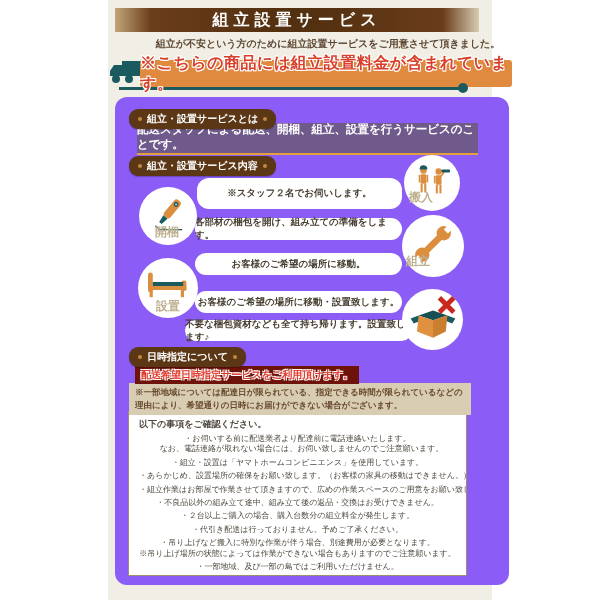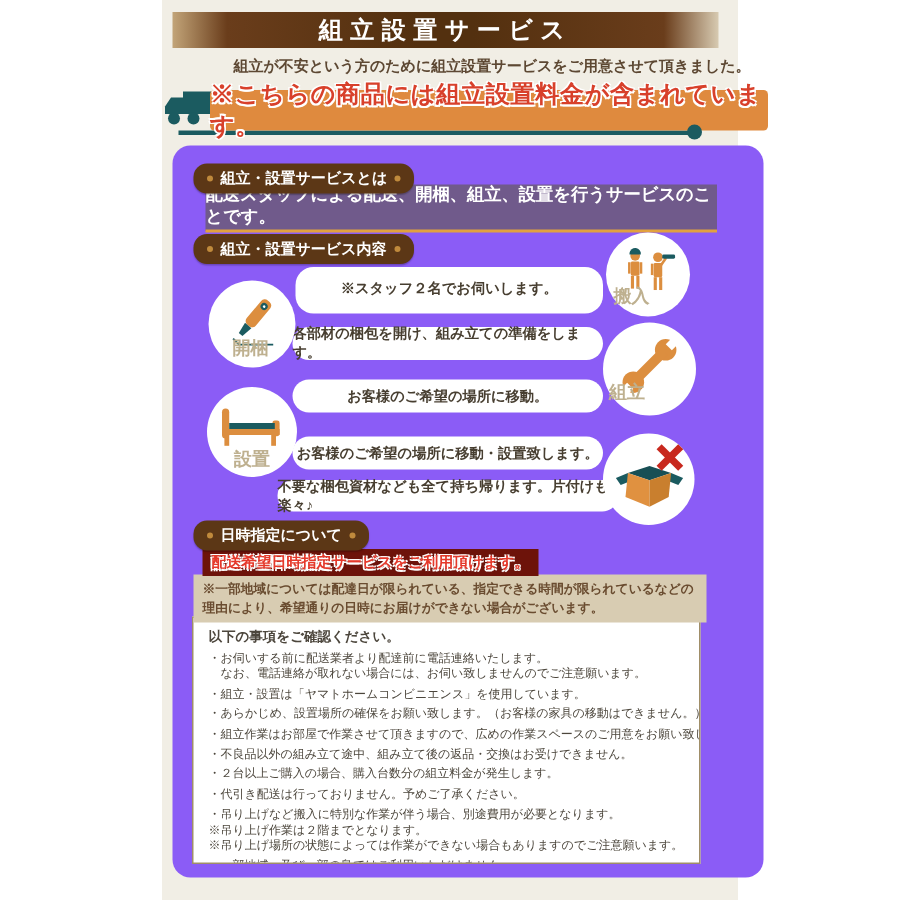--- a/index.html
+++ b/index.html
@@ -63,21 +63,21 @@
   #dt-highlight{position:absolute;left:20px;top:269px;background:#6d130a;padding:2px 6px;
     font-size:10px;font-weight:bold;color:#e5392b;z-index:2;
     text-shadow:-1px -1px 0 #fff,1px -1px 0 #fff,-1px 1px 0 #fff,1px 1px 0 #fff;}
   #dt-note{position:absolute;left:14px;top:286px;width:330px;background:#d8ccb2;padding:3px 6px;
     font-size:8.5px;font-weight:bold;color:#6a4c30;line-height:1.5;z-index:1;}
 
   #confirm-box{position:absolute;left:13px;top:314px;width:317px;height:151px;background:#fff;
     border:1px solid #a08e68;padding:6px 10px;overflow:hidden;color:#4c463c;}
   #confirm-title{font-size:9px;font-weight:bold;margin-bottom:3px;}
   .cgroup{margin-bottom:3px;}
-  .cline{font-size:8px;line-height:1.3;white-space:nowrap;}
+  .cline{font-size:8px;line-height:1.3;white-space:nowrap;text-align:center;}
 </style>
 </head>
 <body>
 
 <div id="canvas">
   <div id="strip"></div>
 
   <div id="title-bar">組立設置サービス</div>
   <div id="subtitle">組立が不安という方のために組立設置サービスをご用意させて頂きました。</div>
 
@@ -187,21 +187,21 @@
         <polygon points="12,26 30,20 48,26 30,32" fill="#184f55"></polygon>
         <polygon points="12,26 2,30 6,36 16,32" fill="#1b5b60"></polygon>
         <polygon points="48,26 58,30 54,36 44,32" fill="#1b5b60"></polygon>
         <polygon points="12,26 30,32 30,54 10,46" fill="#e09140"></polygon>
         <polygon points="30,32 48,26 46,46 30,54" fill="#c97f2e"></polygon>
         <line x1="38" y1="4" x2="56" y2="22" stroke="#c8281e" stroke-width="6"></line>
         <line x1="56" y1="4" x2="38" y2="22" stroke="#c8281e" stroke-width="6"></line>
       </svg>
     </div>
     <div class="bubble" id="bubble-5">
-      <span>不要な梱包資材なども全て持ち帰ります。片付けも楽々♪</span>
+      <span>不要な梱包資材なども全て持ち帰ります。設置致します♪</span>
     </div>
 
     <div class="pill" id="pill-datetime">
       <span class="dot"></span>
       <span>日時指定について</span>
       <span class="dot"></span>
     </div>
     <div id="dt-highlight">配送希望日時指定サービスをご利用頂けます。</div>
     <div id="dt-note">※一部地域については配達日が限られている、指定できる時間が限られているなどの理由により、希望通りの日時にお届けができない場合がございます。</div>
 
@@ -225,21 +225,20 @@
             <div class="cline">・不良品以外の組み立て途中、組み立て後の返品・交換はお受けできません。</div>
           </div>
           <div class="cgroup">
             <div class="cline">・２台以上ご購入の場合、購入台数分の組立料金が発生します。</div>
           </div>
           <div class="cgroup">
             <div class="cline">・代引き配送は行っておりません。予めご了承ください。</div>
           </div>
           <div class="cgroup">
             <div class="cline">・吊り上げなど搬入に特別な作業が伴う場合、別途費用が必要となります。</div>
-            <div class="cline">※吊り上げ作業は２階までとなります。</div>
             <div class="cline">※吊り上げ場所の状態によっては作業ができない場合もありますのでご注意願います。</div>
           </div>
           <div class="cgroup">
             <div class="cline">・一部地域、及び一部の島ではご利用いただけません。</div>
           </div>
         </div>
     </div>
 
   </div>
 </div>

